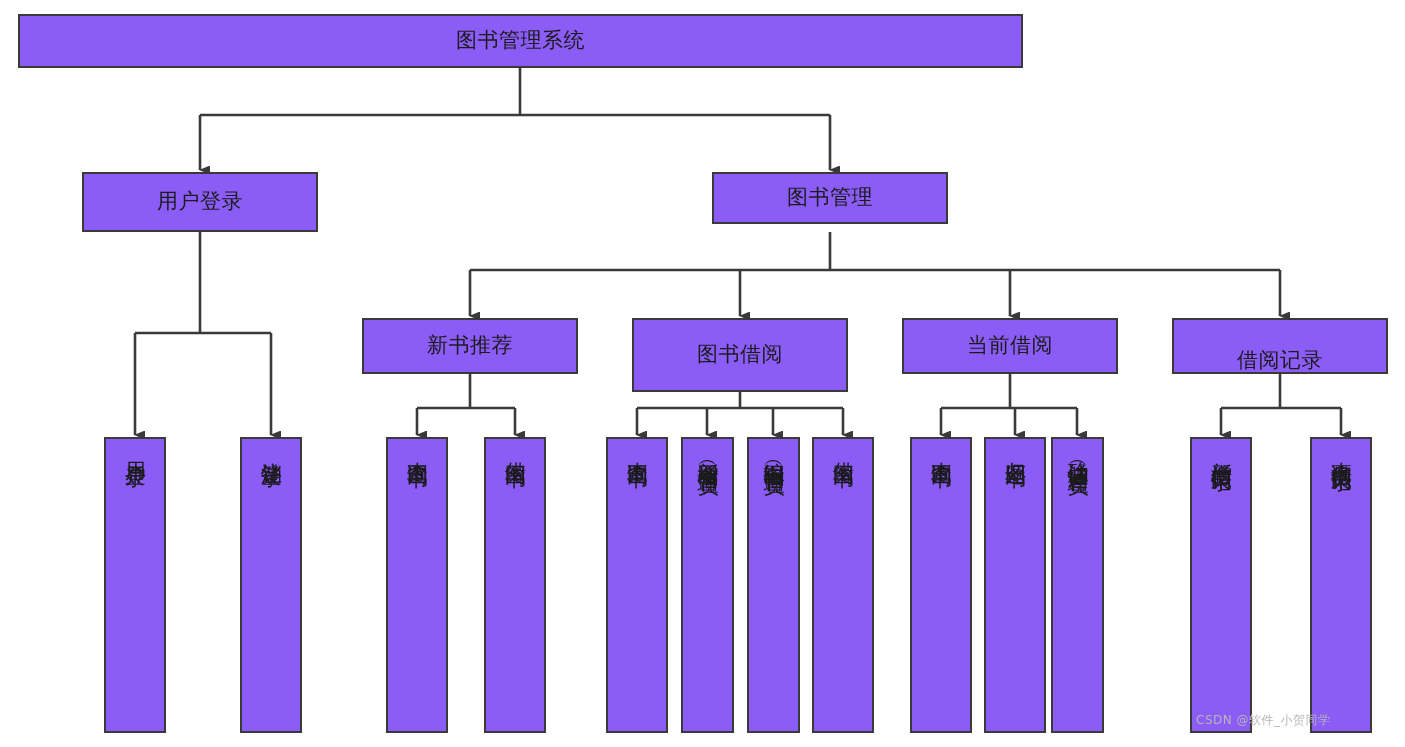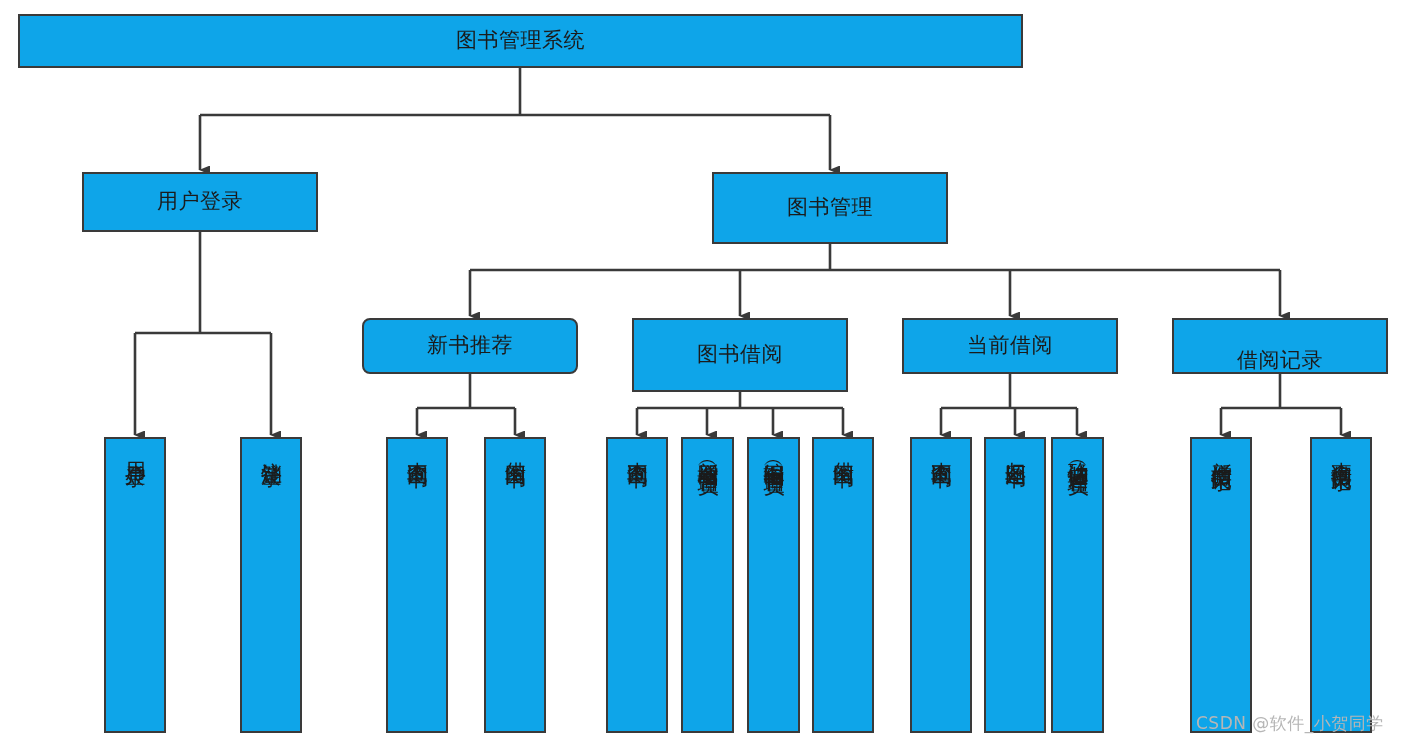--- a/index.html
+++ b/index.html
@@ -21,21 +21,21 @@
     position: absolute;
     left: 0;
     top: 0;
     width: 1405px;
     height: 747px;
     pointer-events: none;
   }
   .node {
     position: absolute;
     box-sizing: border-box;
-    background: #0ea5e9;
+    background: #8b5cf6;
     border: 2px solid #3a3a3a;
     display: flex;
     align-items: center;
     justify-content: center;
     color: #1b1b1b;
   }
   .node-h {
     font-size: 21px;
     letter-spacing: 0.5px;
     line-height: 1.1;
@@ -51,21 +51,21 @@
     text-align: center;
     white-space: nowrap;
     padding-top: 6px;
   }
   .leaf {
     align-items: flex-start;
     justify-content: center;
   }
   .watermark {
     position: absolute;
-    font-size: 17px;
+    font-size: 12px;
     color: #b6b6b6;
     white-space: nowrap;
     letter-spacing: 0.5px;
   }
 </style>
 </head>
 <body>
 
 <div id="canvas">
 
@@ -112,25 +112,25 @@
       </g>
   </svg>
 
   <div class="node node-h" id="node-root" style="left: 18px; top: 14px; width: 1005px; height: 54px;">
     <span>图书管理系统</span>
   </div>
 
   <div class="node node-h" id="node-l2-0" style="left: 82px; top: 172px; width: 236px; height: 60px;">
     <span>用户登录</span>
   </div>
-  <div class="node node-h" id="node-l2-1" style="left: 712px; top: 172px; width: 236px; height: 72px;">
+  <div class="node node-h" id="node-l2-1" style="left: 712px; top: 172px; width: 236px; height: 52px;">
     <span>图书管理</span>
   </div>
 
-  <div class="node node-h" id="node-l3-0" style="left: 362px; top: 318px; width: 216px; height: 56px; border-radius: 8px;">
+  <div class="node node-h" id="node-l3-0" style="left: 362px; top: 318px; width: 216px; height: 56px;">
     <span>新书推荐</span>
   </div>
   <div class="node node-h" id="node-l3-1" style="left: 632px; top: 318px; width: 216px; height: 74px;">
     <span>图书借阅</span>
   </div>
   <div class="node node-h" id="node-l3-2" style="left: 902px; top: 318px; width: 216px; height: 56px;">
     <span>当前借阅</span>
   </div>
   <div class="node node-h" id="node-l3-3" style="left: 1172px; top: 318px; width: 216px; height: 56px; align-items: flex-end;">
     <span>借阅记录</span>

